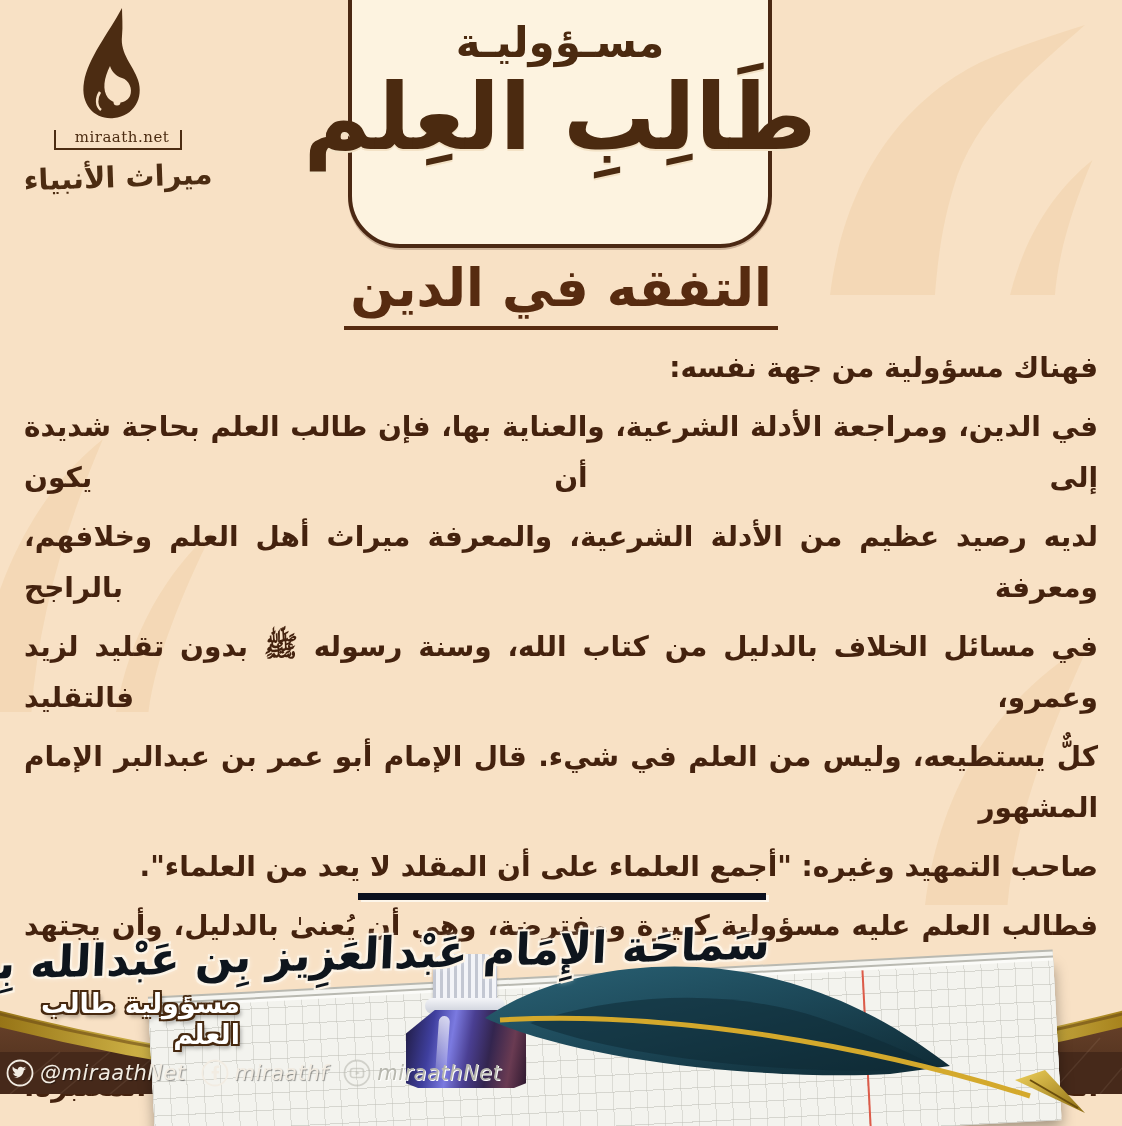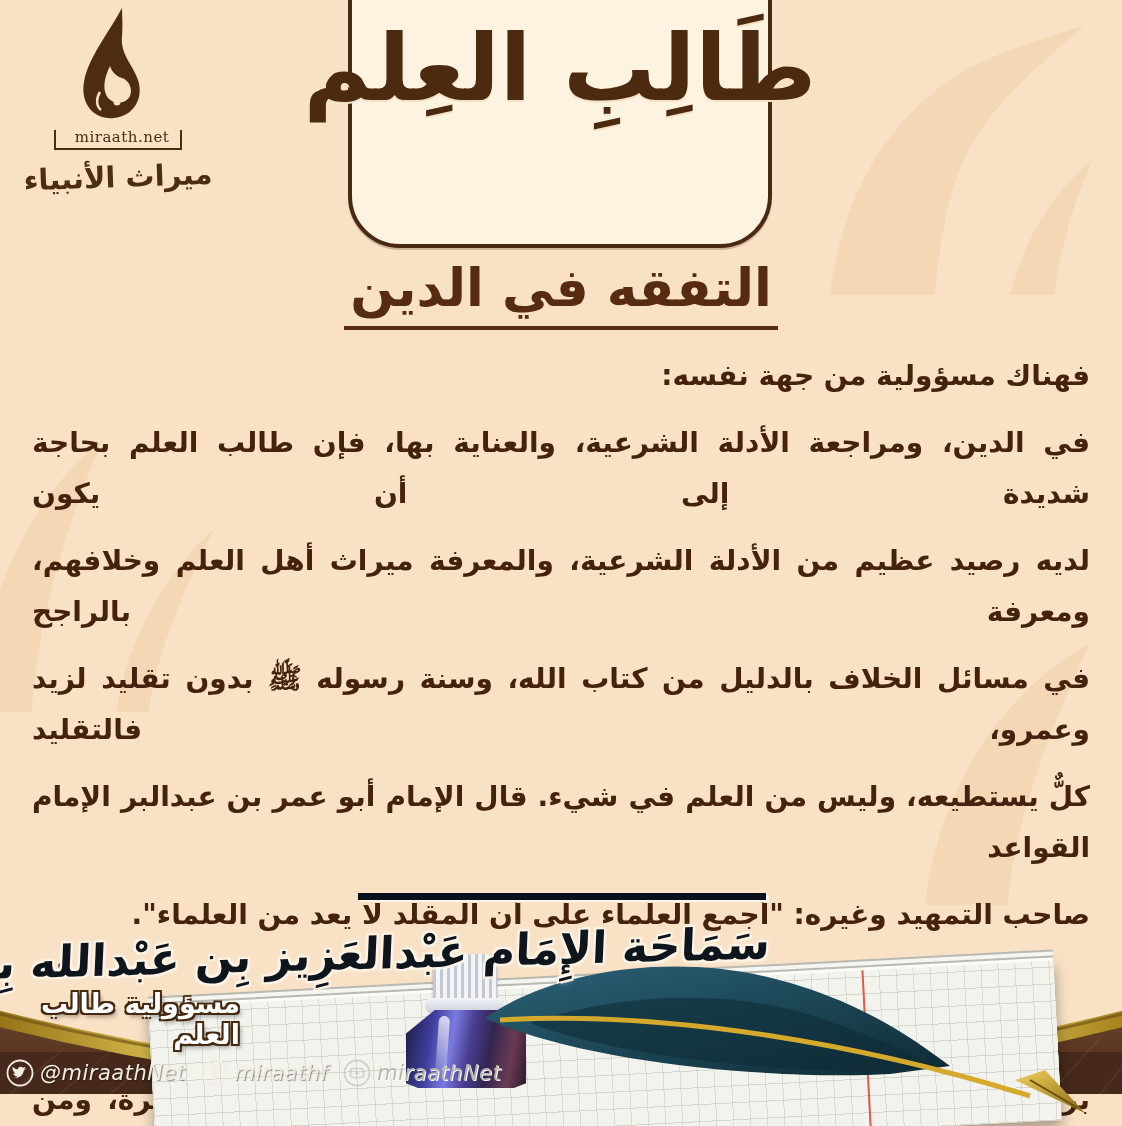--- a/index.html
+++ b/index.html
@@ -47,21 +47,21 @@
   .subtitle{
     display:inline-block; direction:rtl; font-size:52px; font-weight:bold; color:#572b10;
     border-bottom:4px solid #572b10; padding:0 6px 8px 6px;
   }
 
   
   .article{
     position:absolute; left:16px; right:16px; top:334px;
     direction:rtl; color:#44220e; font-weight:bold; font-size:28px; line-height:51px;
   }
-  .article p{ margin:16px; }
+  .article p{ margin:8px; }
   .line-justify{ text-align:justify; text-align-last:justify; }
   .line-right{ text-align:right; }
 
   .section-divider{
     position:absolute; left:358px; top:893px; width:408px; height:7px;
     background:#0b101e; box-shadow:3px 2px 0 #fdf6ea;
   }
 
   
   .signature{
@@ -152,33 +152,34 @@
       <circle cx="47" cy="96" r="3.5" fill="#f8e1c5"></circle>
       <path d="M30,86 C26,92 26,100 31,104" stroke="#f8e1c5" stroke-width="2.5" fill="none"></path>
     </svg>
     <div class="logo-frame">
       <span class="logo-site">miraath.net</span>
     </div>
     <div class="logo-wordmark">ميراث الأنبياء</div>
   </div>
 
   <div class="title-card">
+    <div class="title-kicker">مسـؤوليـة</div>
     <div class="title-calligraphy">طَالِبِ العِلم</div>
   </div>
 
   <div class="subtitle-wrap">
     <span class="subtitle">التفقه في الدين</span>
   </div>
 
   <div class="article">
     <p class="line-right">فهناك مسؤولية من جهة نفسه:</p>
     <p class="line-justify">في الدين، ومراجعة الأدلة الشرعية، والعناية بها، فإن طالب العلم بحاجة شديدة إلى أن يكون</p>
     <p class="line-justify">لديه رصيد عظيم من الأدلة الشرعية، والمعرفة ميراث أهل العلم وخلافهم، ومعرفة بالراجح</p>
     <p class="line-justify">في مسائل الخلاف بالدليل من كتاب الله، وسنة رسوله ﷺ بدون تقليد لزيد وعمرو، فالتقليد</p>
-    <p class="line-justify">كلٌّ يستطيعه، وليس من العلم في شيء. قال الإمام أبو عمر بن عبدالبر الإمام القواعد</p>
+    <p class="line-justify">كلٌّ يستطيعه، وليس من العلم في شيء. قال الإمام أبو عمر بن عبدالبر الإمام المشهور</p>
     <p class="line-right">صاحب التمهيد وغيره: "أجمع العلماء على أن المقلد لا يعد من العلماء".</p>
     <p class="line-justify">فطالب العلم عليه مسؤولية كبيرة ومفترضة، وهي أن يُعنىٰ بالدليل، وأن يجتهد في معرفة</p>
     <p class="line-justify">براهين المسائل، وبراهين الأحكام من الكتاب العزيز والسنة المطهرة، ومن القواعد المعتبرة،</p>
 
   </div>
 
   <div class="section-divider"></div>
 
   <div class="signature">سَمَاحَة الإِمَام عَبْدالعَزِيز بِن عَبْدالله بِن بَاز رَحِمَهُ الله</div>
   <div class="series-title">مسؤولية طالب العلم</div>

